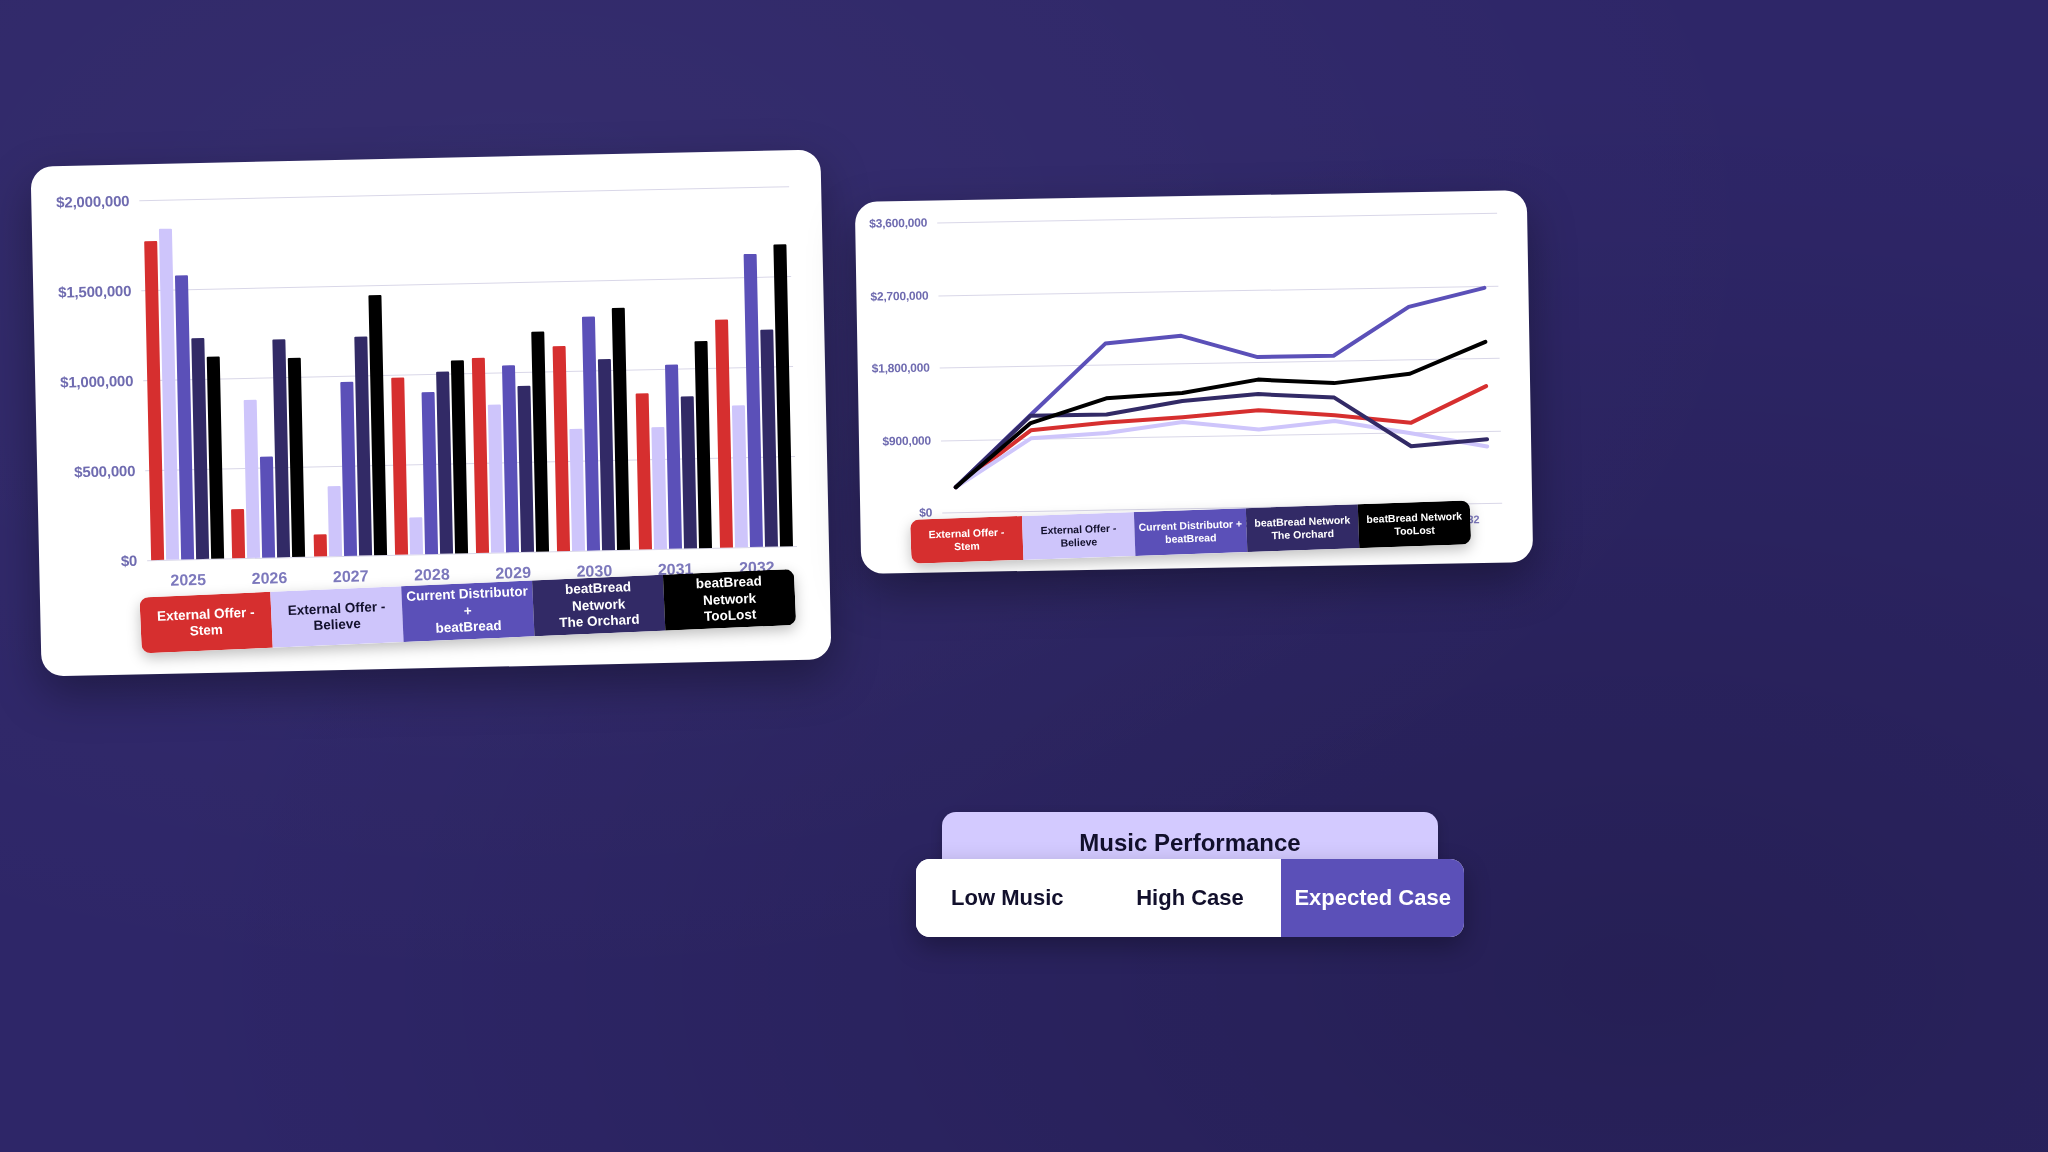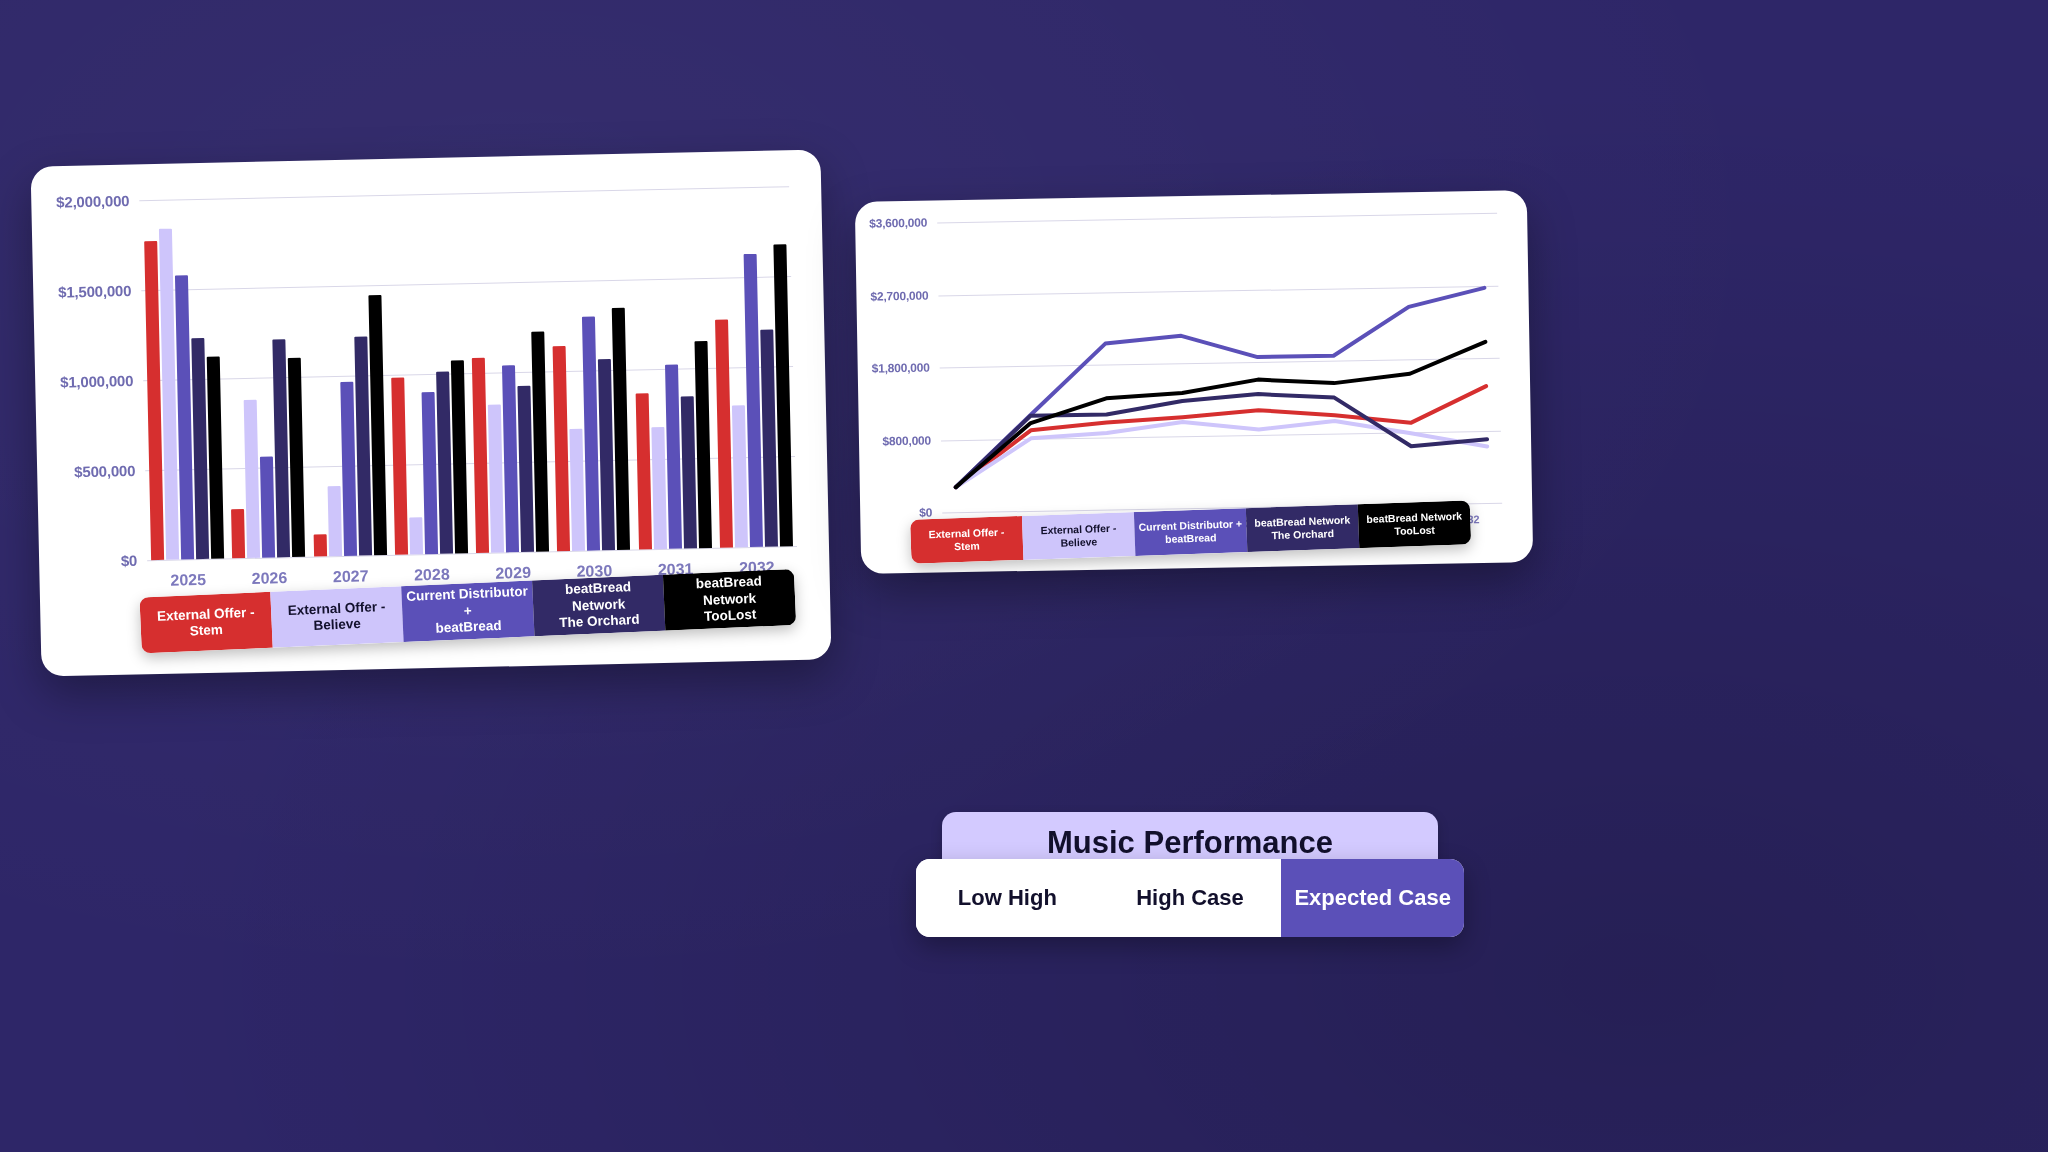--- a/index.html
+++ b/index.html
@@ -123,21 +123,21 @@
     width: 548px; height: 125px;
   }
   #scenario-title {
     position: absolute;
     left: 26px; top: 0; right: 26px;
     height: 62px;
     background: #d3caff;
     border-radius: 14px 14px 0 0;
     display: flex; align-items: center; justify-content: center;
     color: #12102c;
-    font-size: 31px;
+    font-size: 24px;
     font-weight: 700;
     box-shadow: 0 4px 12px rgba(0,0,0,0.2);
   }
   #scenario-tabs {
     position: absolute;
     left: 0; top: 47px; right: 0;
     height: 78px;
     background: #ffffff;
     border-radius: 14px;
     display: flex;
@@ -276,21 +276,21 @@
 
   <div class="chart-area" id="line-plot">
     <div id="line-gridlines">
         <div class="gridline" style="top: 0px;"></div>
         <div class="ytick" style="top: 0px;">$3,600,000</div>
         <div class="gridline" style="top: 72.5px;"></div>
         <div class="ytick" style="top: 72.5px;">$2,700,000</div>
         <div class="gridline" style="top: 145px;"></div>
         <div class="ytick" style="top: 145px;">$1,800,000</div>
         <div class="gridline" style="top: 217.5px;"></div>
-        <div class="ytick" style="top: 217.5px;">$800,000</div>
+        <div class="ytick" style="top: 217.5px;">$900,000</div>
         <div class="gridline" style="top: 290px;"></div>
         <div class="ytick" style="top: 290px;">$0</div>
       </div>
     <svg id="line-svg" width="560" height="290" viewBox="0 0 560 290">
         <polyline points="14,265.02777777777777 90,209.44444444444446 166,203 242,198.97222222222223 318,193.33333333333334 394,199.77777777777777 470,208.63888888888889 546,173.19444444444446" fill="none" stroke="#d62f2f" stroke-width="4" stroke-linejoin="round" stroke-linecap="round"></polyline>
         <polyline points="14,265.02777777777777 90,217.5 166,213.47222222222223 242,203.80555555555554 318,212.66666666666669 394,205.41666666666666 470,219.11111111111111 546,233.61111111111111" fill="none" stroke="#cec5fb" stroke-width="4" stroke-linejoin="round" stroke-linecap="round"></polyline>
         <polyline points="14,265.02777777777777 90,194.13888888888889 166,124.05555555555557 242,117.61111111111111 318,140.16666666666666 394,140.16666666666666 470,92.63888888888889 546,74.91666666666666" fill="none" stroke="#5b50b8" stroke-width="4" stroke-linejoin="round" stroke-linecap="round"></polyline>
         <polyline points="14,265.02777777777777 90,194.94444444444446 166,194.94444444444446 242,182.8611111111111 318,177.22222222222223 394,182.05555555555554 470,232 546,226.36111111111111" fill="none" stroke="#322a66" stroke-width="4" stroke-linejoin="round" stroke-linecap="round"></polyline>
         <polyline points="14,265.02777777777777 90,202.19444444444446 166,178.83333333333331 242,174.80555555555554 318,162.72222222222223 394,167.55555555555554 470,159.5 546,128.88888888888889" fill="none" stroke="#000000" stroke-width="4" stroke-linejoin="round" stroke-linecap="round"></polyline>
       </svg>
@@ -326,17 +326,17 @@
       <div class="legend-item" style="background: rgb(0, 0, 0); color: rgb(255, 255, 255);">
         <span>beatBread Network</span>
         <span>TooLost</span>
       </div>
     </div>
 </div>
 
 <div id="scenario">
   <div id="scenario-title">Music Performance</div>
   <div id="scenario-tabs">
-      <div class="scenario-tab">Low High</div>
+      <div class="scenario-tab">Low Music</div>
       <div class="scenario-tab">High Case</div>
       <div class="scenario-tab active">Expected Case</div>
     </div>
 </div>
 
 </body></html>

